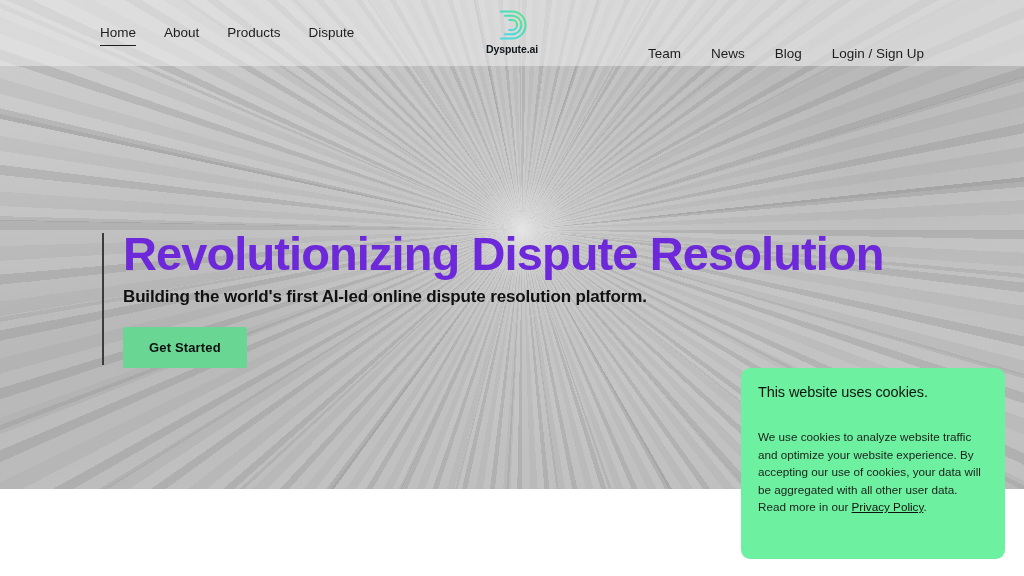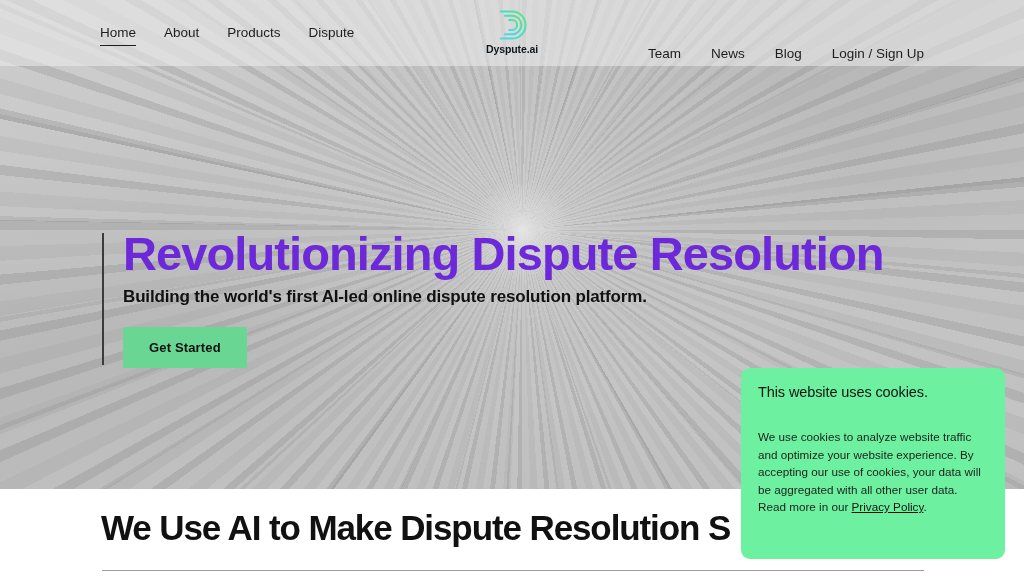--- a/index.html
+++ b/index.html
@@ -313,24 +313,20 @@
   </div>
 
   <div class="hero-accent"></div>
 
   <div class="hero-content">
     <h1 class="hero-title">Revolutionizing Dispute Resolution</h1>
     <p class="hero-sub">Building the world's first AI-led online dispute resolution platform.</p>
     <button class="cta-button">Get Started</button>
   </div>
 
-  <div class="section">
-    <h2 class="section-title">We Use AI to Make Dispute Resolution S</h2>
-    <div class="section-rule"></div>
-  </div>
 
   <div class="cookie-banner">
     <div class="cookie-title">This website uses cookies.</div>
     <div class="cookie-body"><span>We use cookies to analyze website traffic and optimize your website experience. By accepting our use of cookies, your data will be aggregated with all other user data. Read more in our </span><span class="cookie-link">Privacy Policy</span><span>.</span></div>
     <div class="cookie-actions">
     </div>
   </div>
 
 </div>
 

